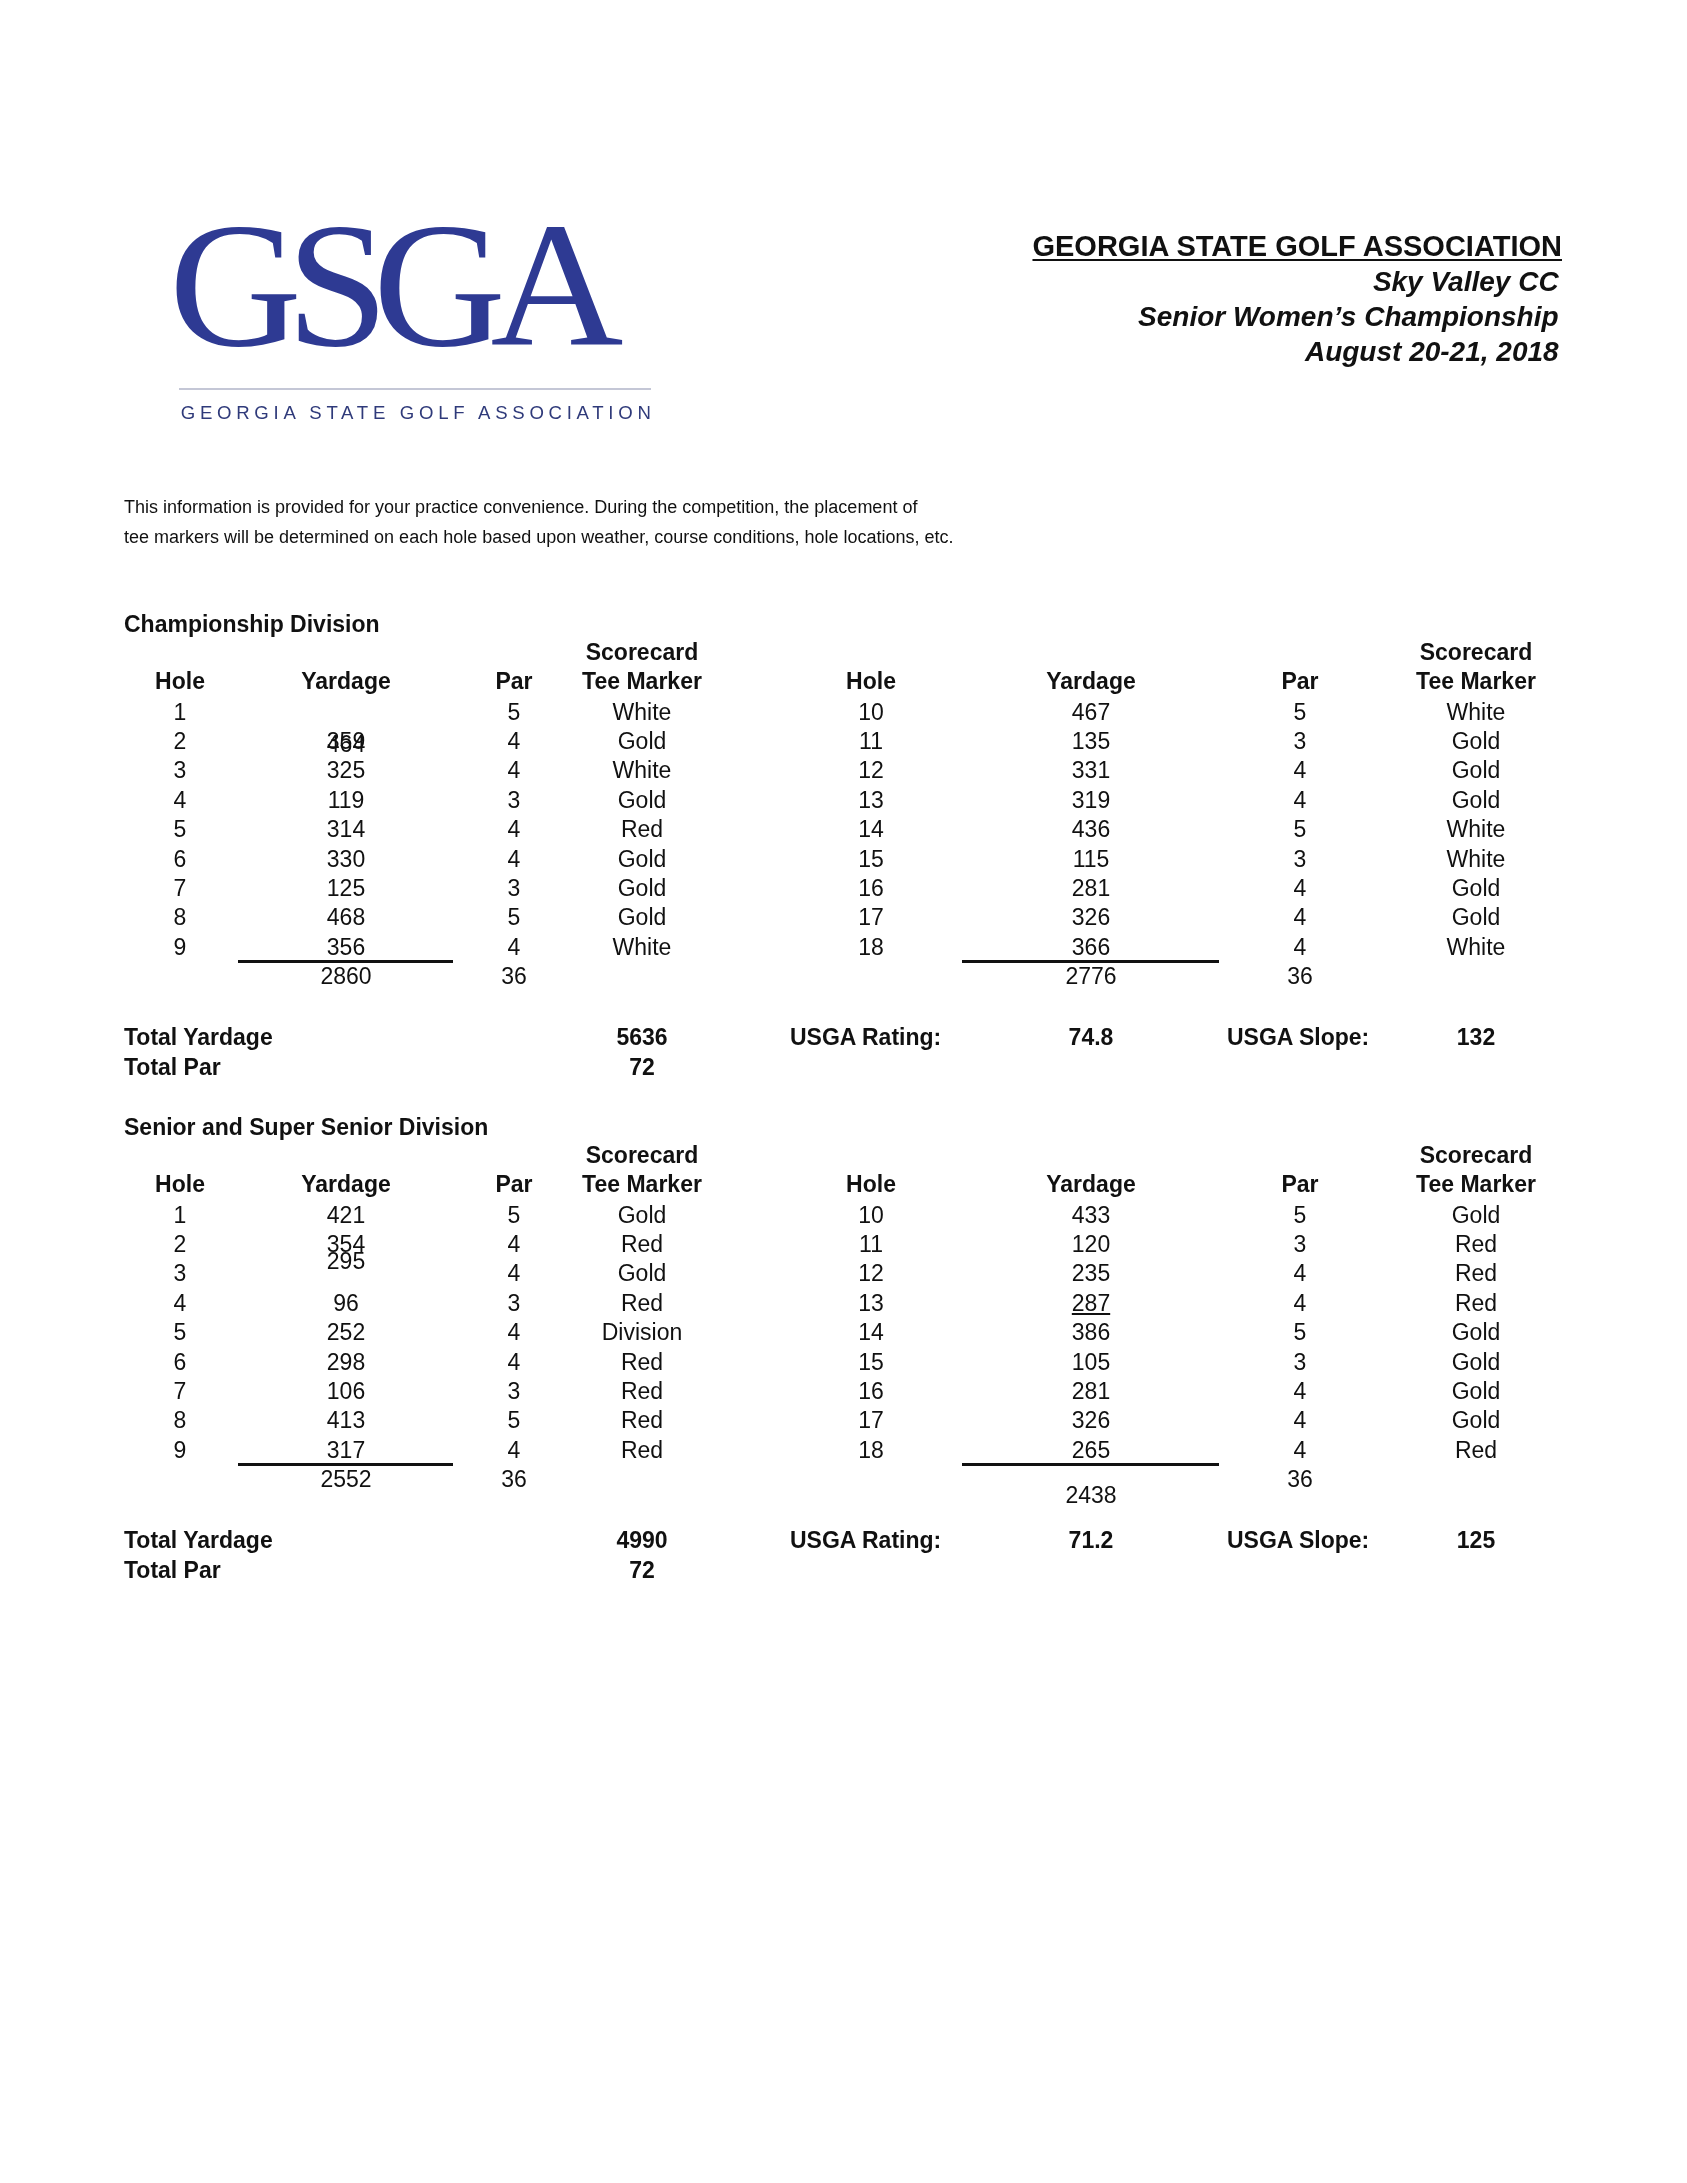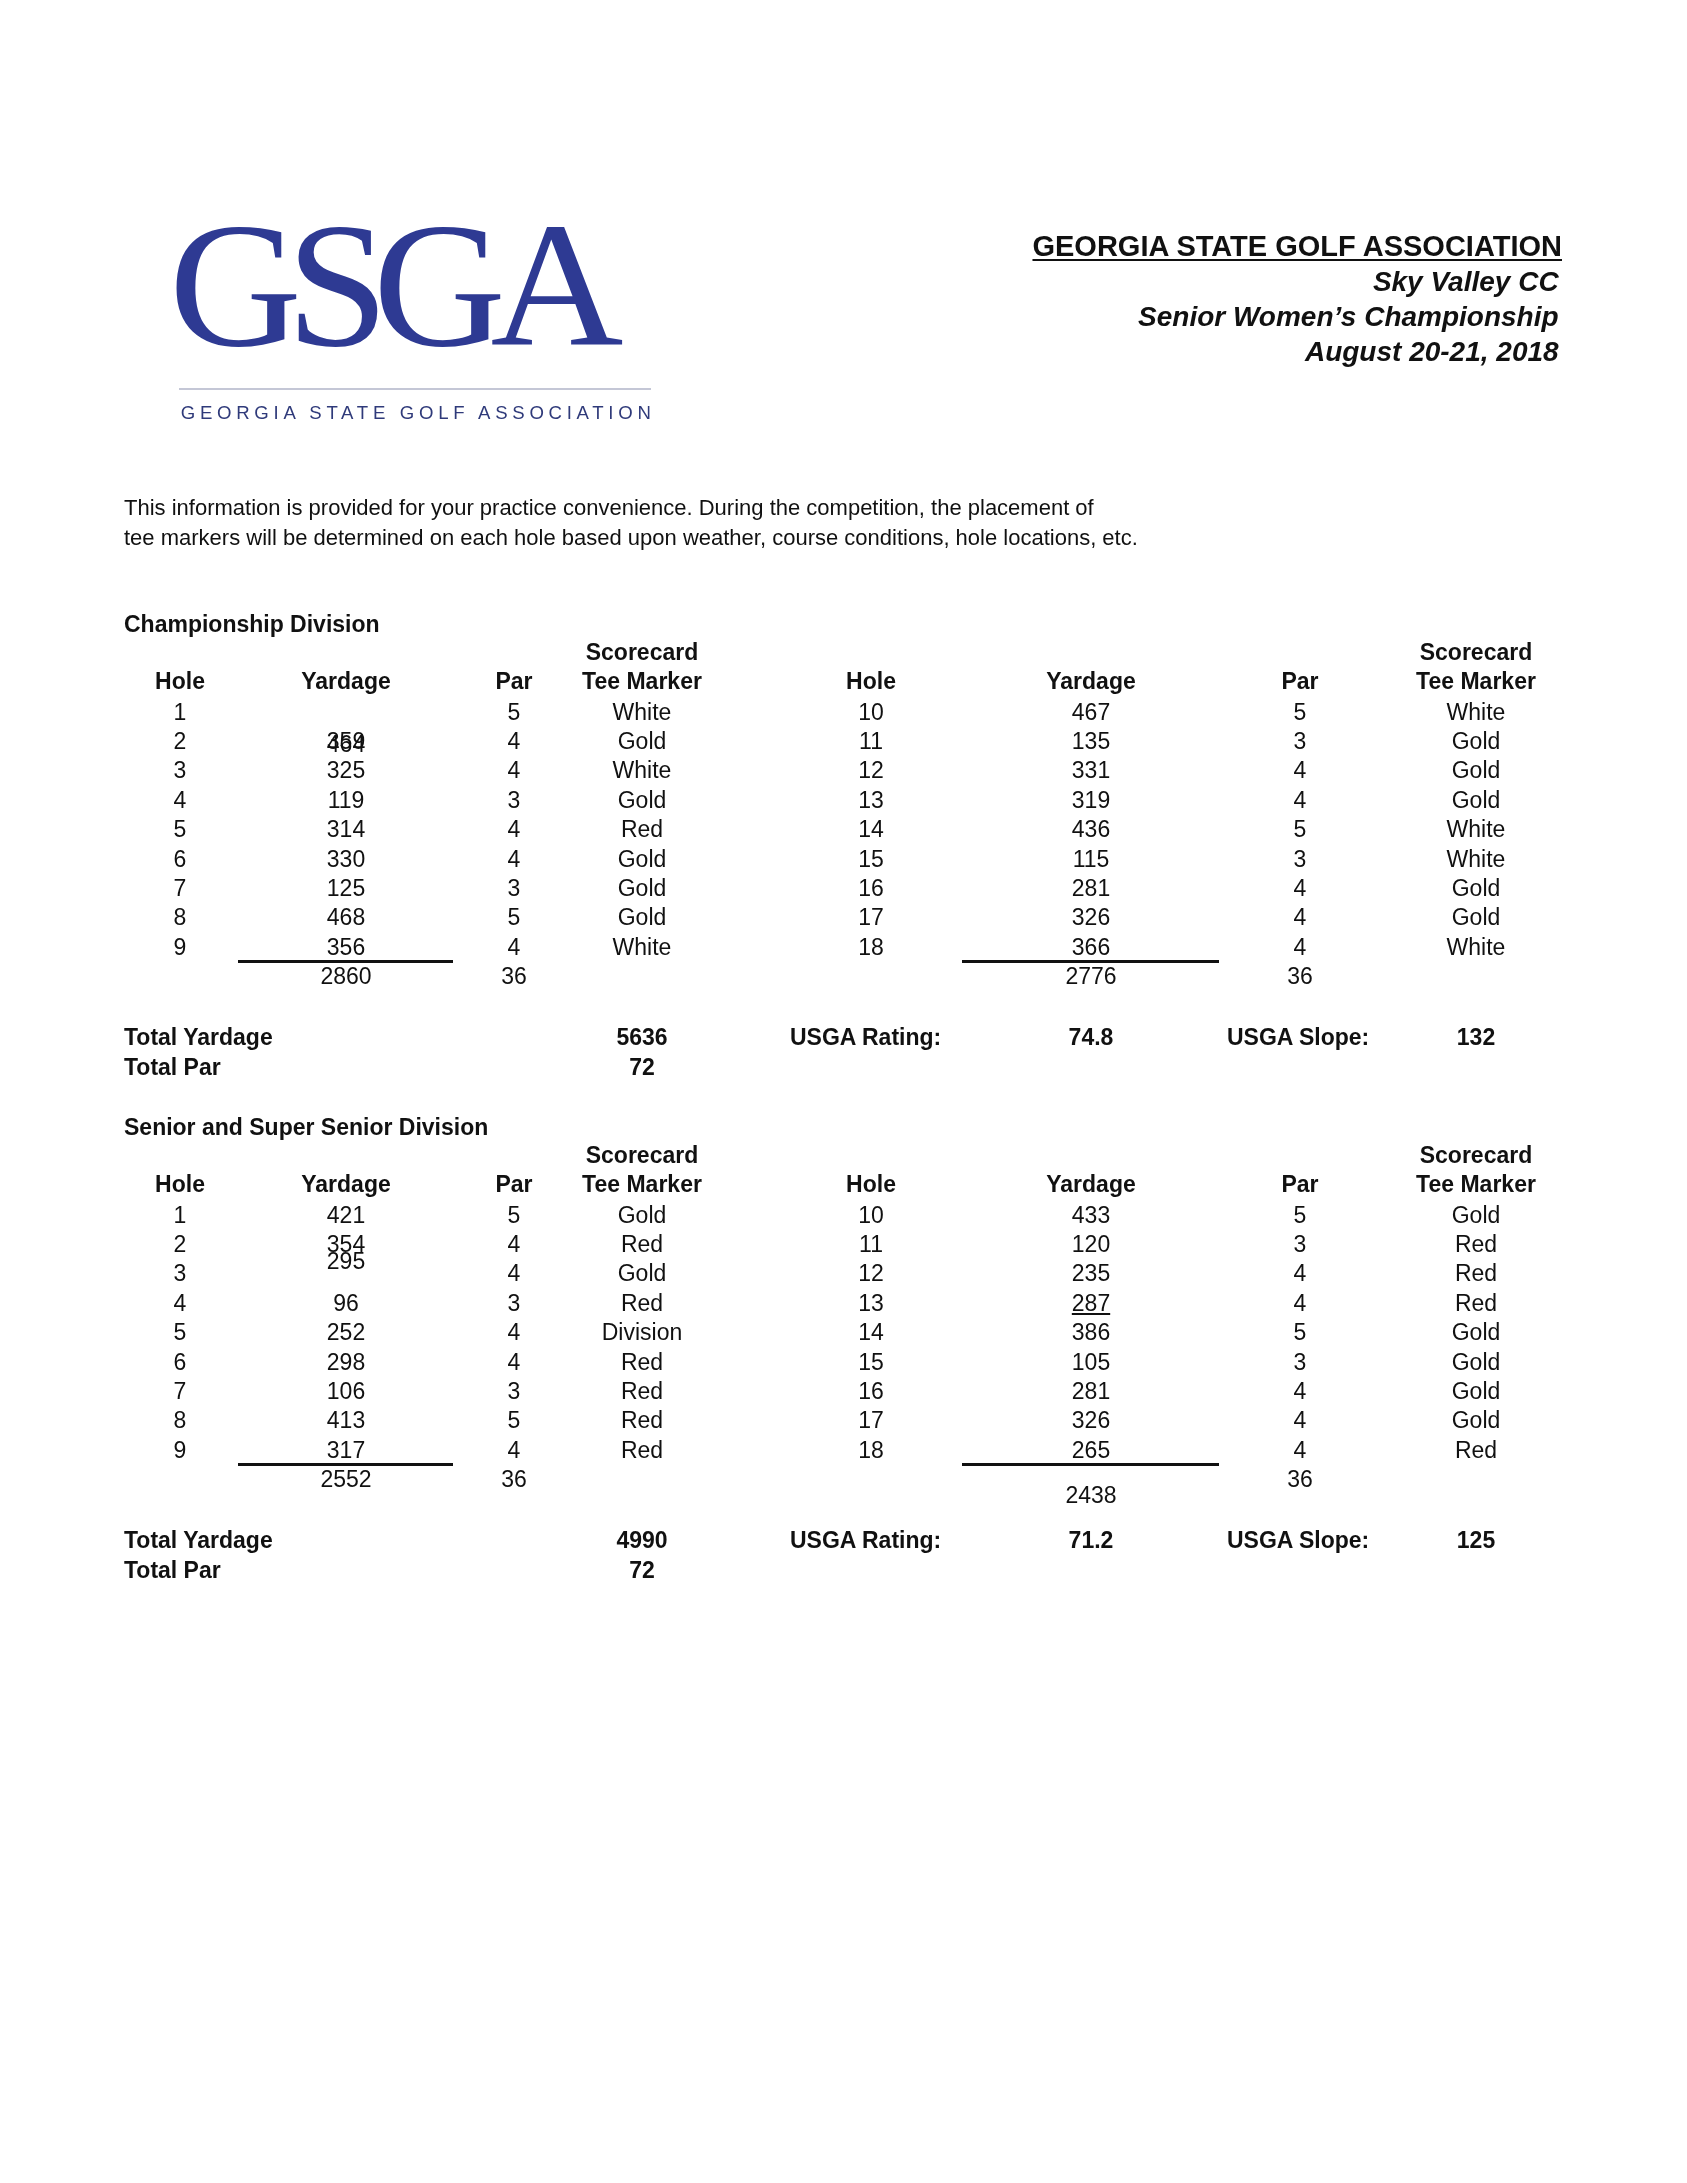--- a/index.html
+++ b/index.html
@@ -22,21 +22,21 @@
     font-family: "Liberation Sans", sans-serif; font-size: 18.6px; letter-spacing: 4.7px;
     color: #2f3a7a; white-space: nowrap;
   }
 
   
   #header { right: 125px; top: 229px; text-align: right; }
   #header .org { font-size: 29px; font-weight: bold; text-decoration: underline; text-underline-offset: 3.4px; line-height: 35px; }
   #header .line { font-size: 28px; font-weight: bold; font-style: italic; line-height: 35px; padding-right: 3.4px; }
 
   
-  #intro { left: 124px; top: 493px; font-size: 22px; line-height: 29.5px; }
+  #intro { left: 124px; top: 493px; font-size: 18px; line-height: 29.5px; }
 
   
   .division { position: absolute; left: 124px; width: 1451px; }
   .division .title { position: absolute; left: 0; top: 0; font-size: 23px; font-weight: bold; }
   .row-cell { position: absolute; font-size: 23px; text-align: center; transform: translateX(-50%); white-space: nowrap; }
   .hdr-cell { position: absolute; font-size: 23px; font-weight: bold; text-align: center; transform: translateX(-50%); white-space: nowrap; line-height: 29px; }
   .sum-rule { position: absolute; height: 2.5px; background: #111; }
   .tot { position: absolute; font-size: 23px; font-weight: bold; white-space: nowrap; }
   .tot-c { position: absolute; font-size: 23px; font-weight: bold; white-space: nowrap; transform: translateX(-50%); }
 </style>

